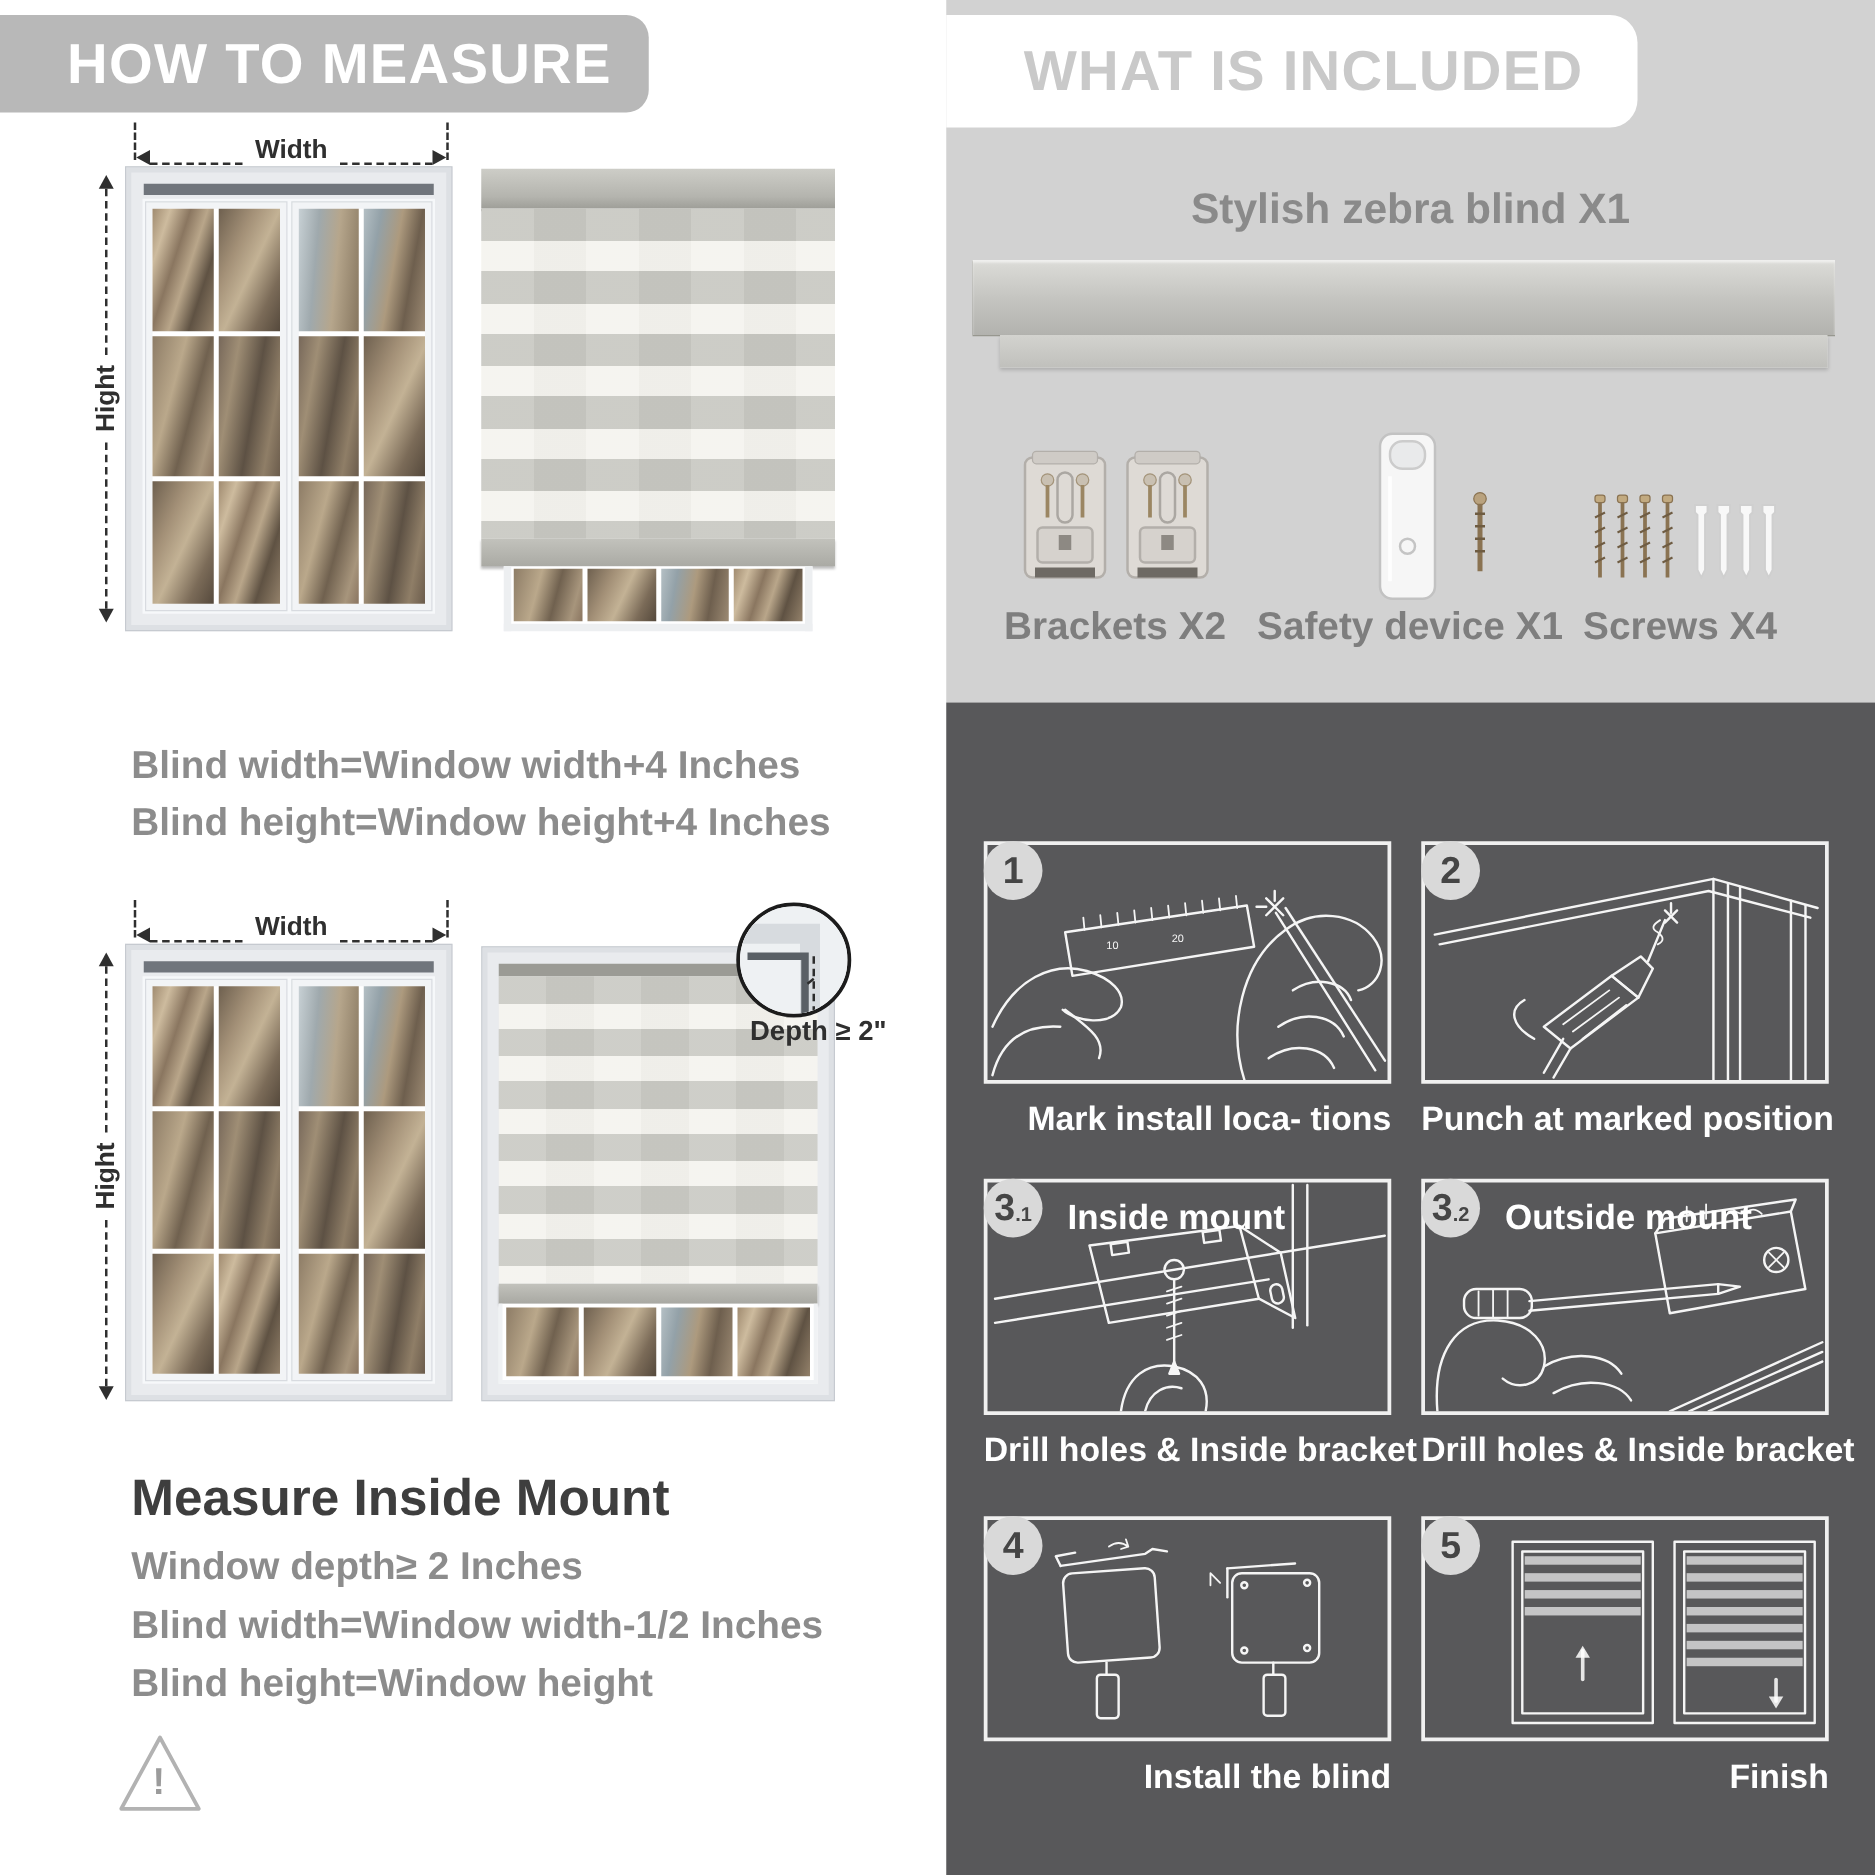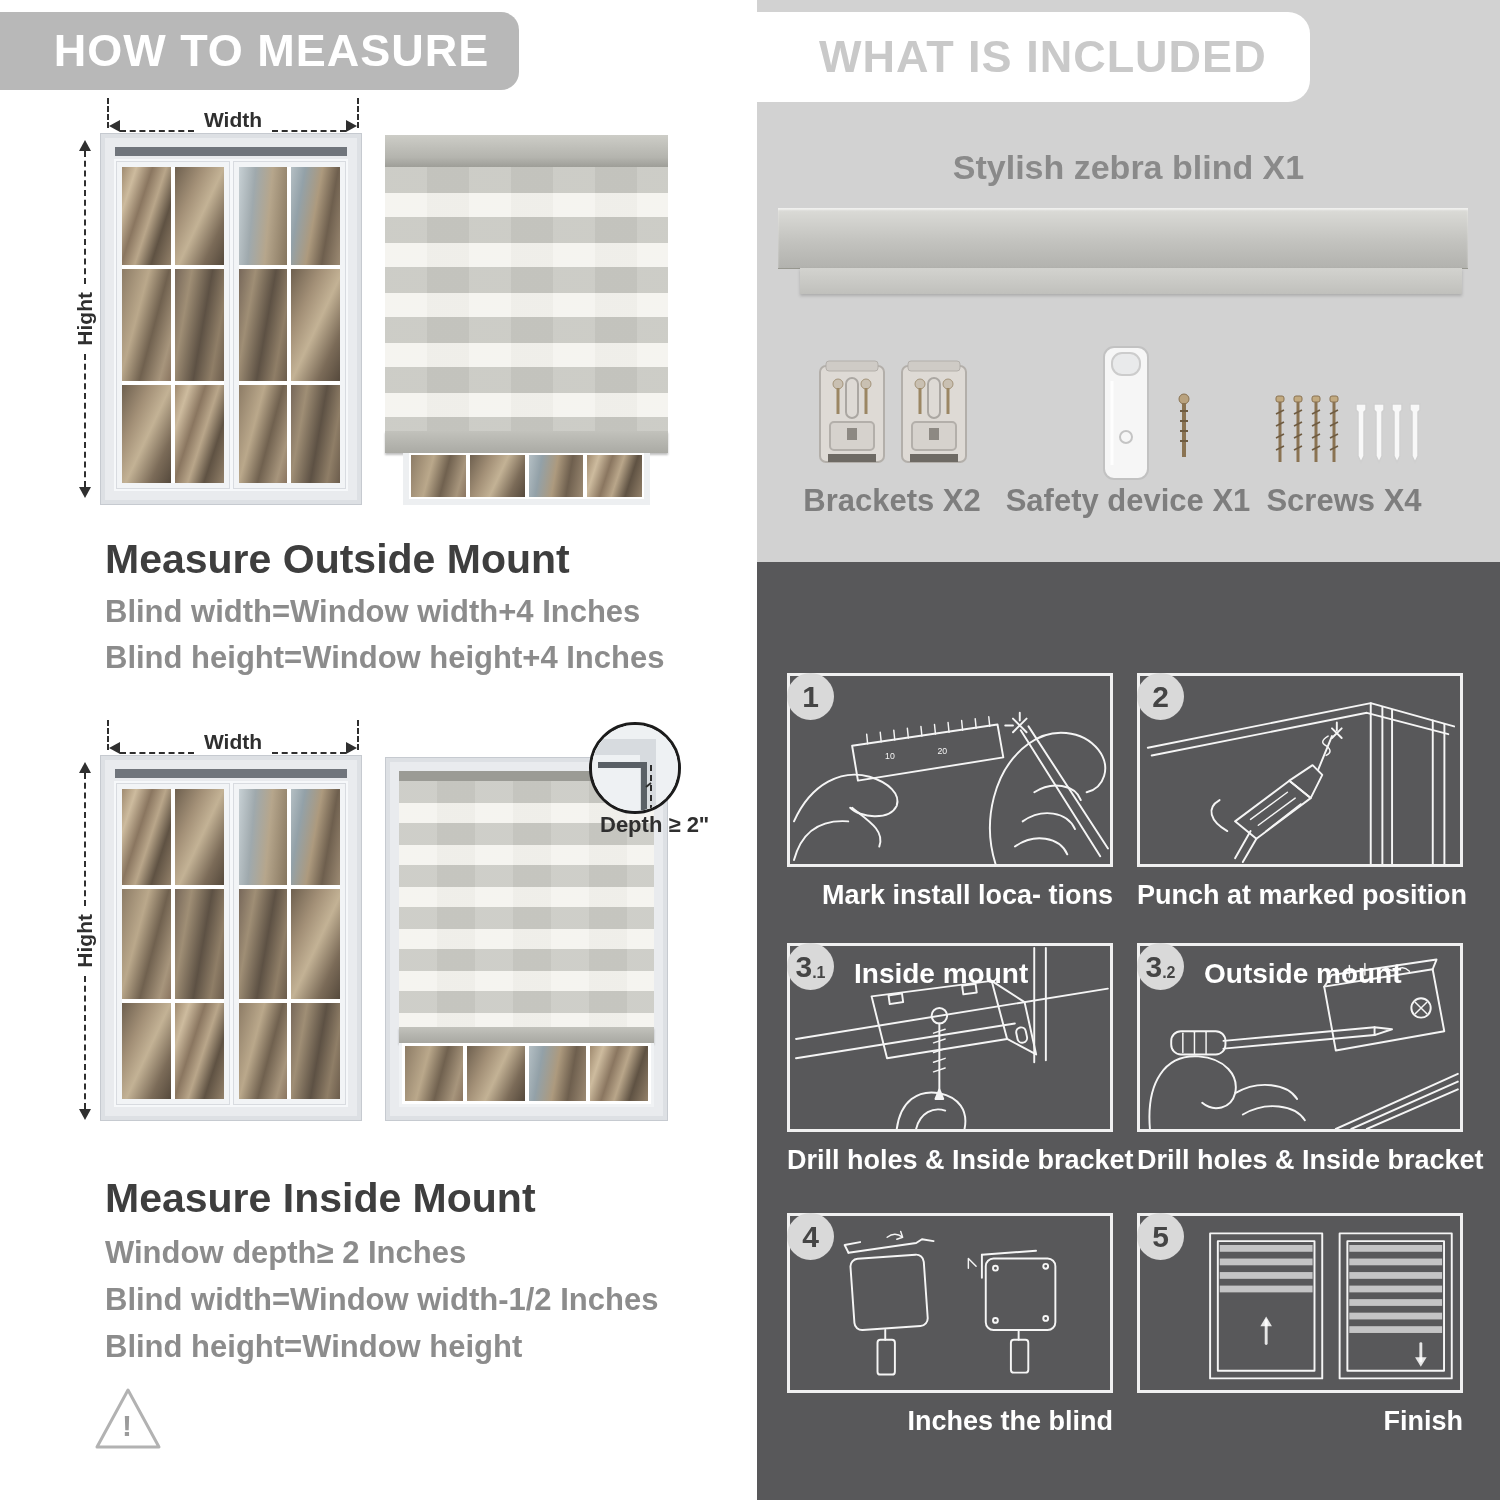--- a/index.html
+++ b/index.html
@@ -159,21 +159,20 @@
     <div class="bl-stripes"></div>
     <div class="bl-rail"></div>
     <div class="bl-window-under">
       <div class="pane p-e"></div>
         <div class="pane p-c"></div>
       <div class="pane p-b"></div>
         <div class="pane p-a"></div>
     </div>
   </div>
 
-  <div class="abs h1-dark" style="left:105px;top:536px;">Measure Outside Mount</div>
   <div class="abs line-gray" style="left:105px;top:594px;">Blind width=Window width+4 Inches</div>
   <div class="abs line-gray" style="left:105px;top:640px;">Blind height=Window height+4 Inches</div>
 
   <div class="abs dim-w" style="left:107px;top:732px;width:252px;">
     <div class="tick"></div>
     <div class="arr left"></div>
     <div class="dw-line"></div>
     <div class="dw-label">Width</div>
     <div class="dw-line"></div>
     <div class="arr right"></div>
@@ -496,21 +495,21 @@
         <path d="M196 40 L196 64"></path>
         <rect x="200" y="44" width="72" height="74" rx="8"></rect>
         <circle cx="210" cy="54" r="2.5"></circle>
           <circle cx="262" cy="52" r="2.5"></circle>
         <circle cx="210" cy="108" r="2.5"></circle>
           <circle cx="262" cy="106" r="2.5"></circle>
         <line x1="234" y1="118" x2="234" y2="128"></line>
         <rect x="226" y="128" width="18" height="34" rx="3"></rect>
       </svg>
     </div>
-    <div class="step-caption">Inches the blind</div>
+    <div class="step-caption">Install the blind</div>
   </div>
 
   <div class="step s6">
     <div class="step-box">
       <div class="step-num">
         <span class="n">5</span>
           <span class="sub"></span>
       </div>
       <svg class="step-art" viewBox="0 0 326 180" fill="none" stroke="#f5f5f5" stroke-width="2" stroke-linecap="round" stroke-linejoin="round">
         <rect x="70" y="18" width="116" height="150"></rect>

